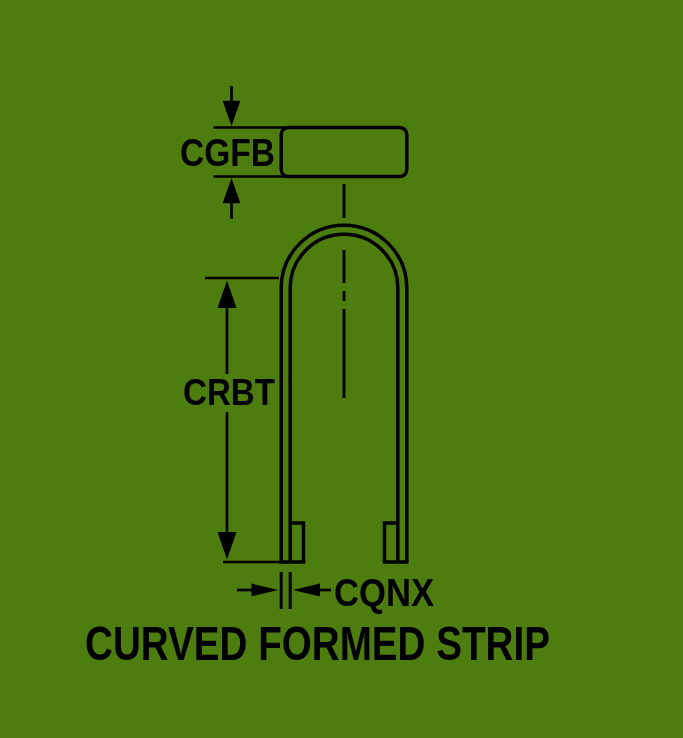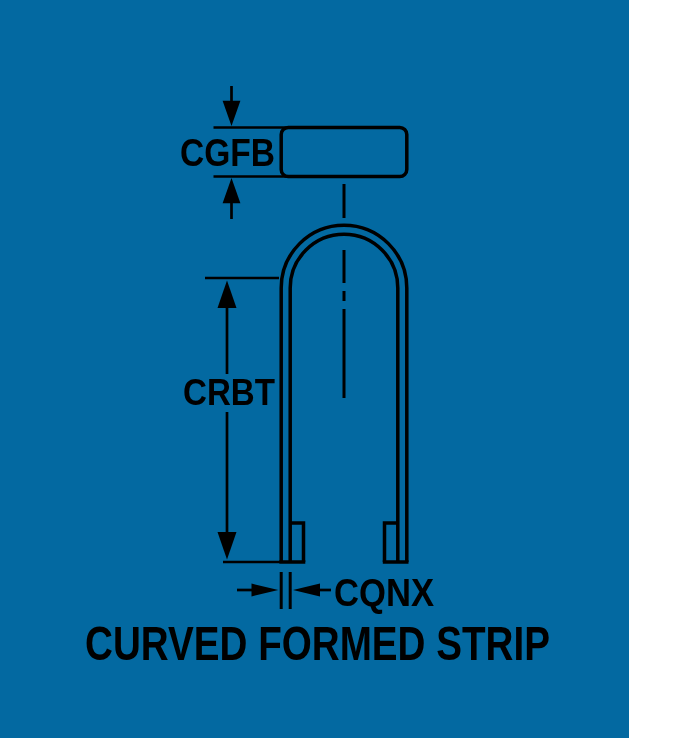--- a/index.html
+++ b/index.html
@@ -2,23 +2,23 @@
 <html><head>
 <meta charset="utf-8">
 <style>
   html, body {
     margin: 0;
     padding: 0;
     background: #ffffff;
   }
   .page {
     position: relative;
-    width: 629px;
+    width: 683px;
     height: 738px;
-    background: #0369a1;
+    background: #4d7c0f;
     overflow: hidden;
   }
   svg { display: block; }
   .part-line {
     fill: none;
     stroke: #000000;
     stroke-width: 3.5;
   }
   .dim-line {
     fill: none;

